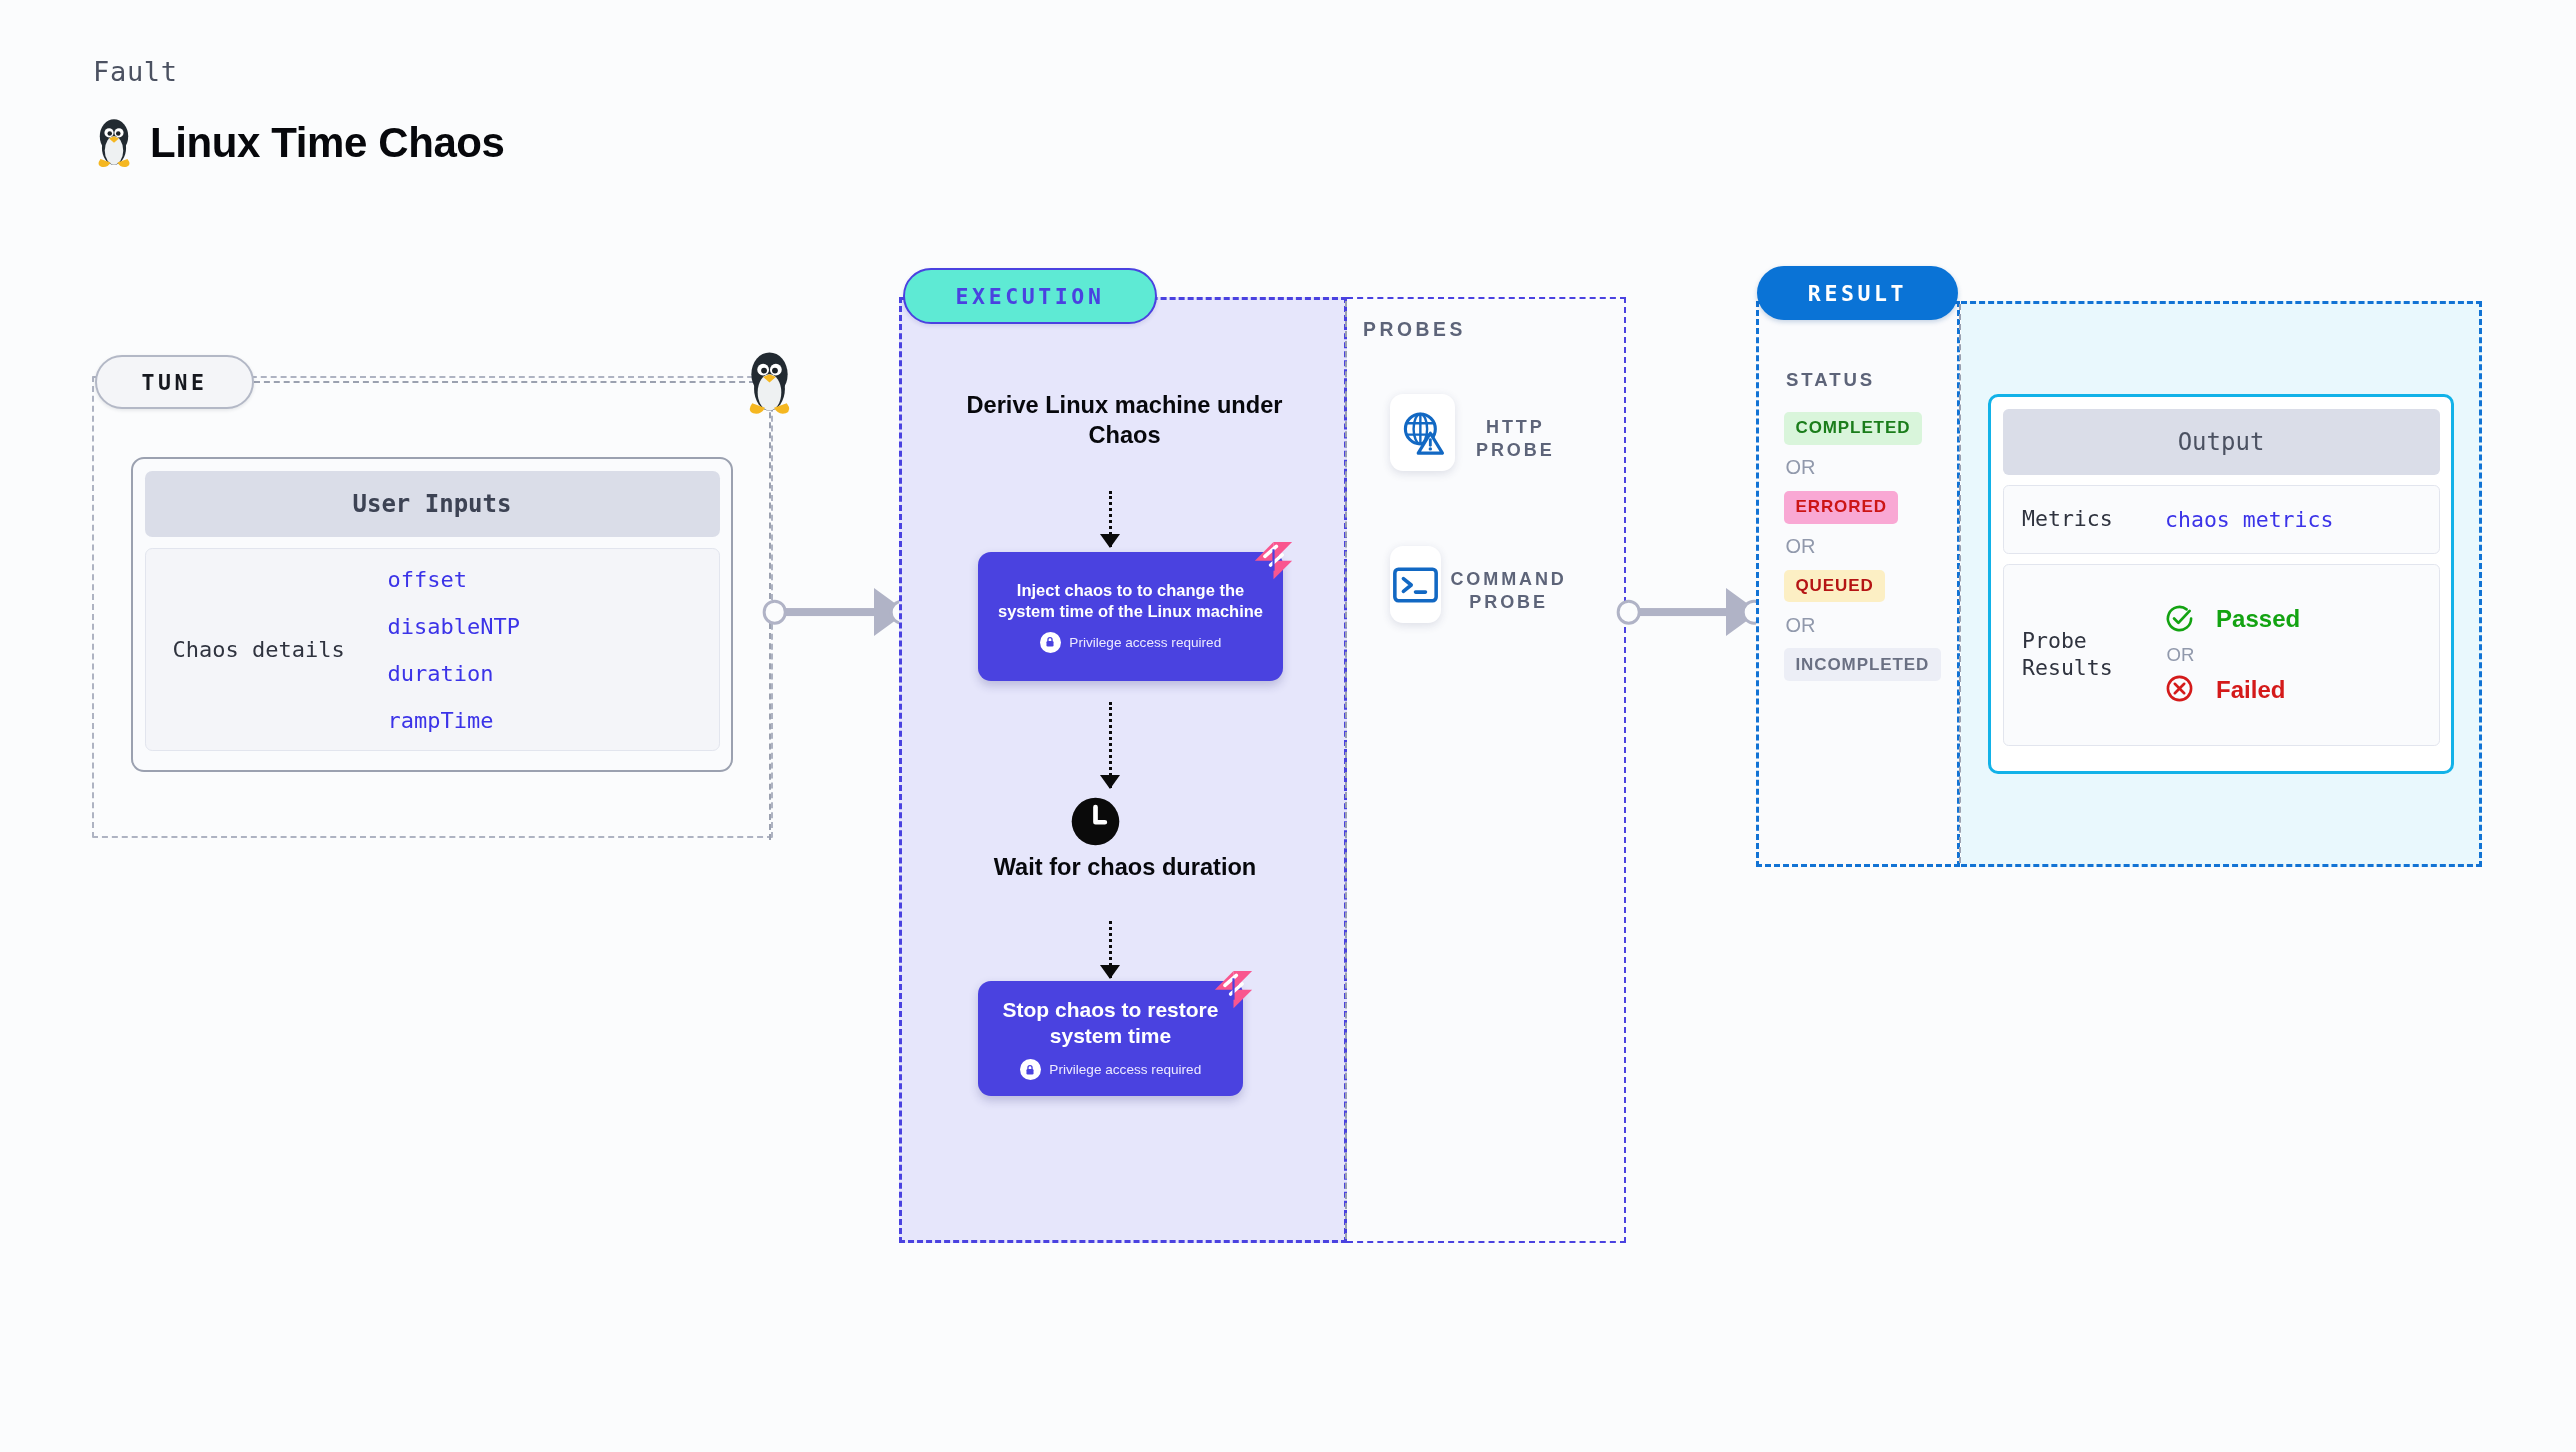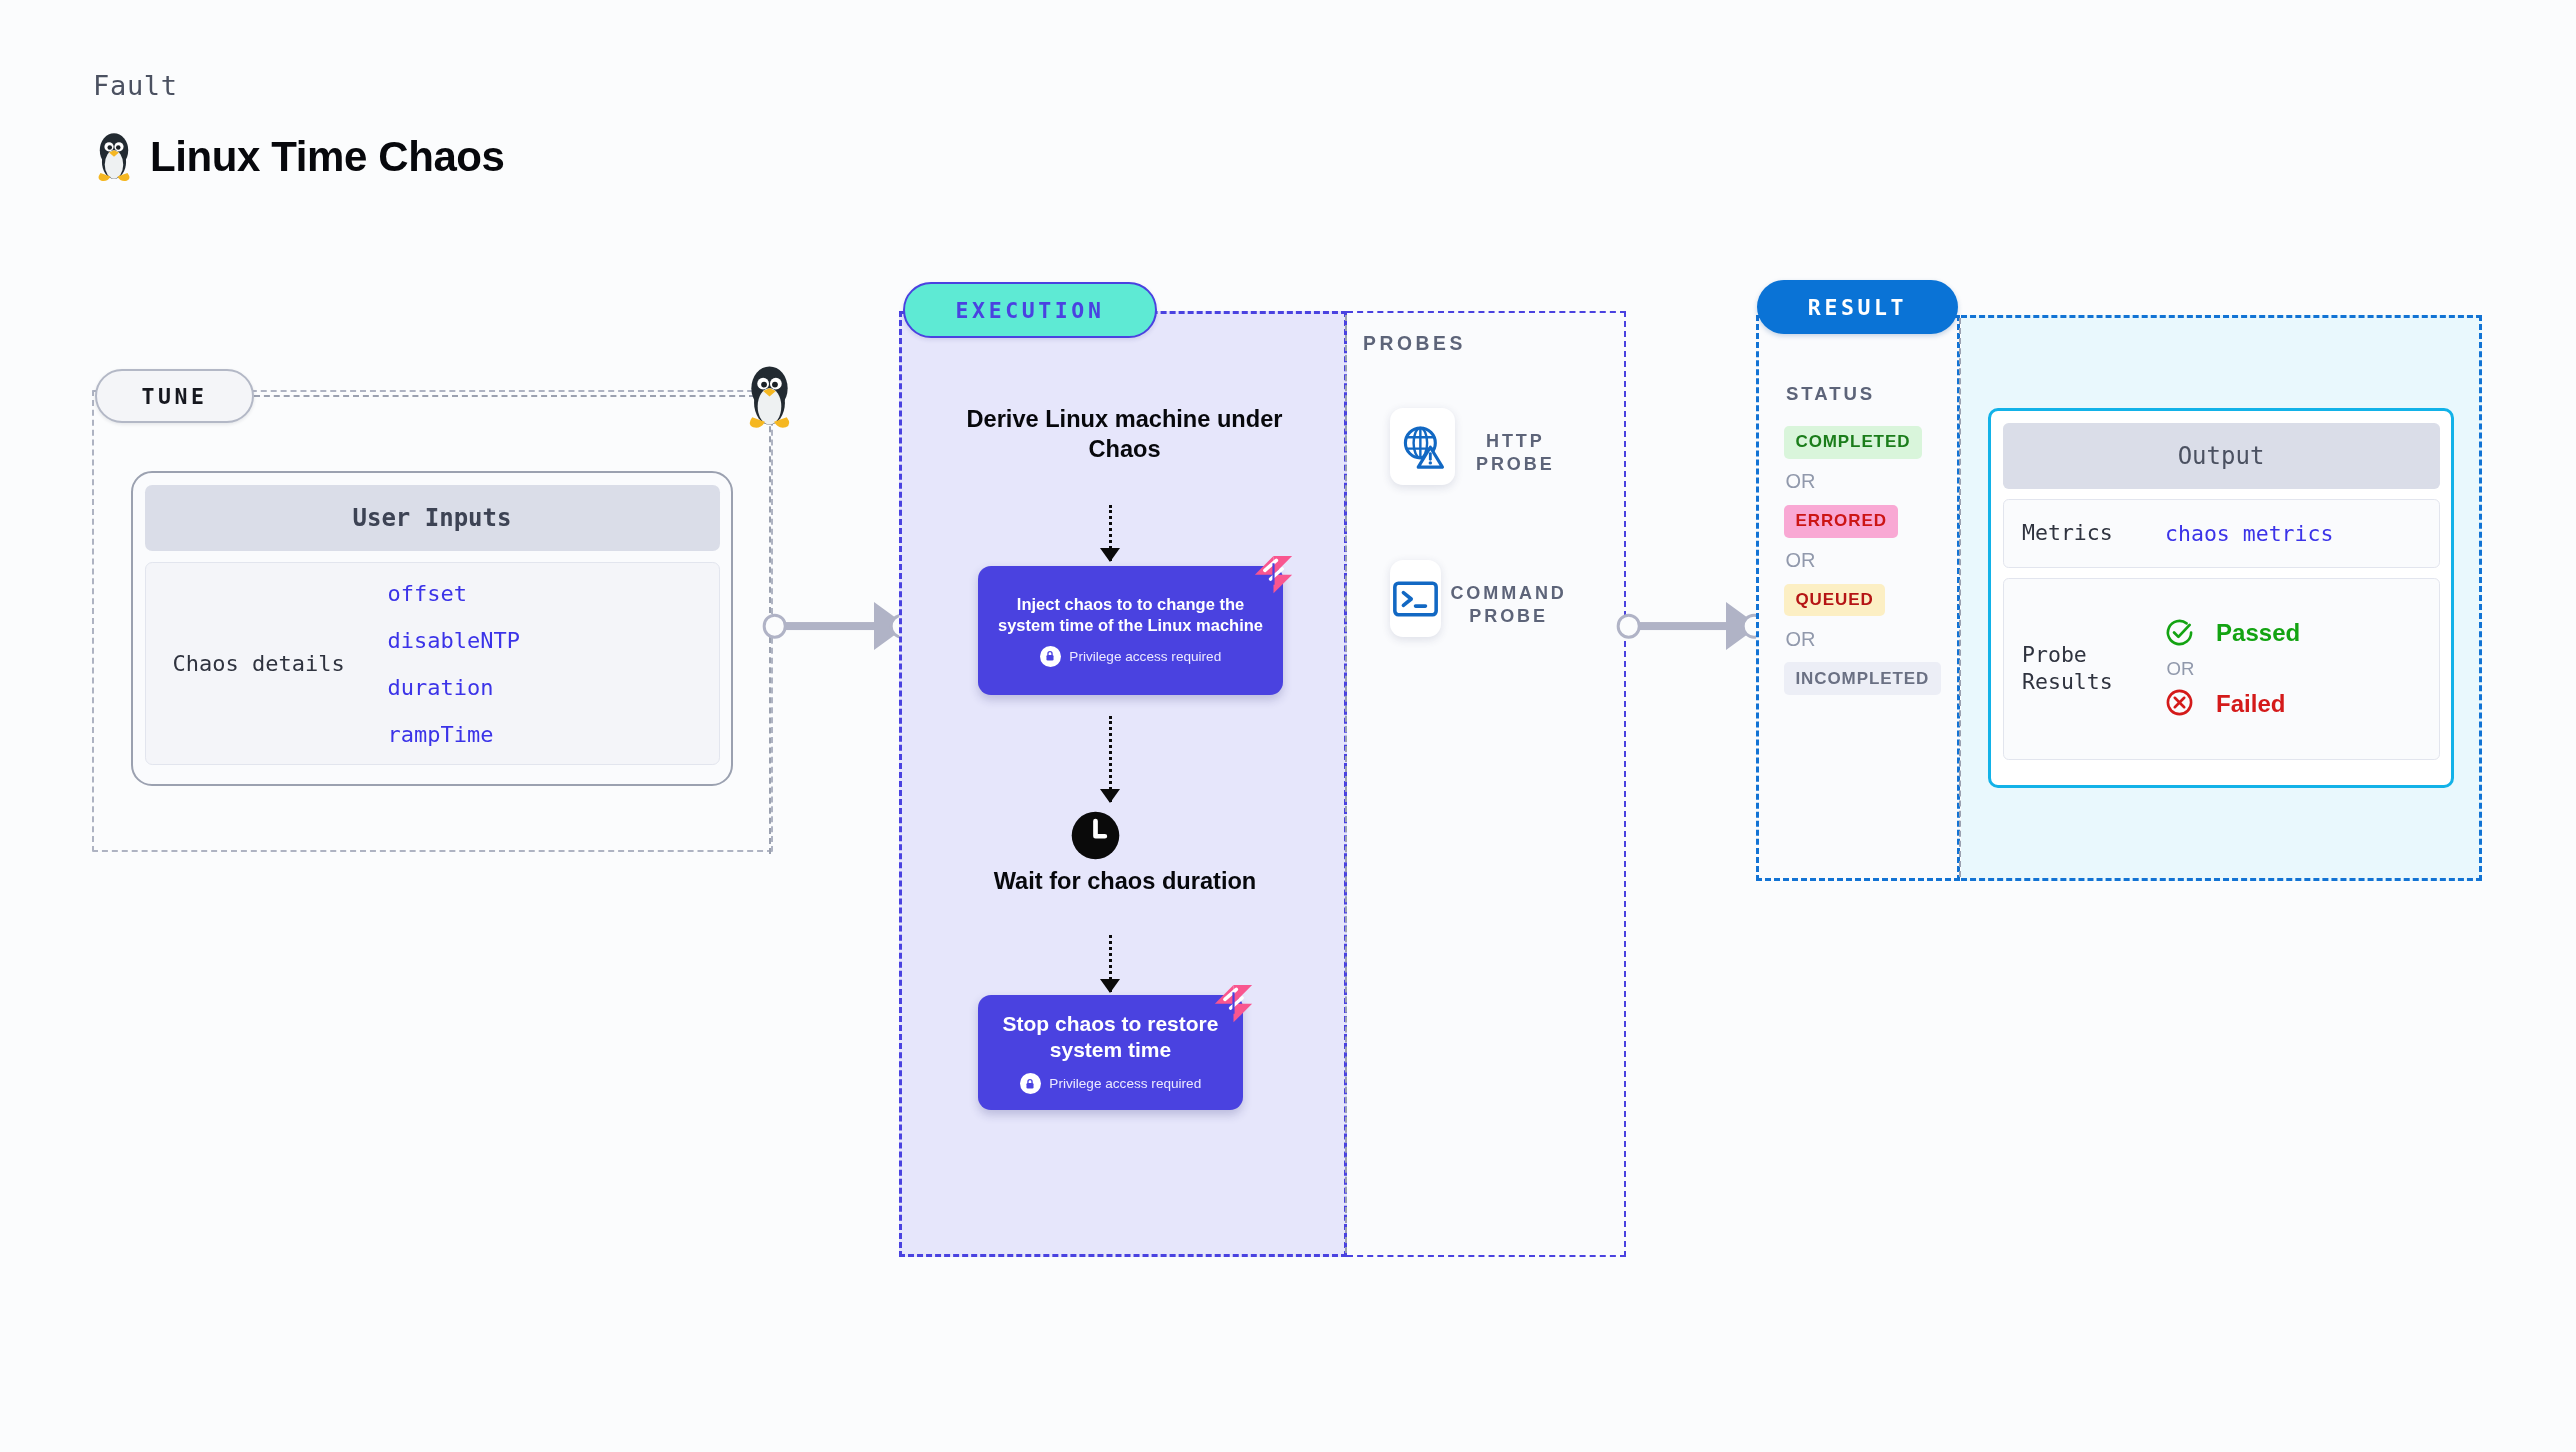--- a/index.html
+++ b/index.html
@@ -2,21 +2,21 @@
 <html style="font-size:11.5px"><head>
 <meta charset="utf-8">
 <style>
   html,body{margin:0;padding:0;}
   body{
     width:2576px;height:1452px;
     background:#fbfcfd;
     font-family:"Liberation Sans",sans-serif;
     position:relative;overflow:hidden;
   }
-  .canvas{position:absolute;inset:0;margin-top:14px;}
+  .canvas{position:absolute;inset:0;}
   .abs{position:absolute;}
 
   
   #fault-label{
     left:93px;top:56px;
     font-family:"DejaVu Sans Mono",monospace;
     font-size:27px;color:#4b5161;letter-spacing:0.7px;
   }
   #title-row{left:92px;top:115px;display:flex;align-items:center;gap:14px;}
   #title-text{
@@ -49,21 +49,21 @@
     border-top:2.9px dashed #9ba1b0;
   }
   #tune-vline{
     left:769px;top:382px;width:0;height:458px;
     border-left:2.9px dashed #9ba1b0;
   }
   #tux-small{left:738px;top:347px;width:63px;height:69px;}
 
   #user-inputs-card{
     left:131px;top:457px;width:602px;height:315px;
-    background:#fafbfd;border:2.1px solid #9ba1b0;border-radius:21px;
+    background:#fafbfd;border:2.1px solid #9ba1b0;border-radius:13px;
     box-sizing:border-box;padding:11.5px;
   }
   #user-inputs-header{
     height:66px;background:#dadde8;border-radius:7.2px;
     display:flex;align-items:center;justify-content:center;
     font-family:"DejaVu Sans Mono",monospace;font-size:24px;
     color:#3d4354;font-weight:bold;
   }
   #user-inputs-body{
     margin-top:11.5px;height:203px;background:#f4f5f9;

